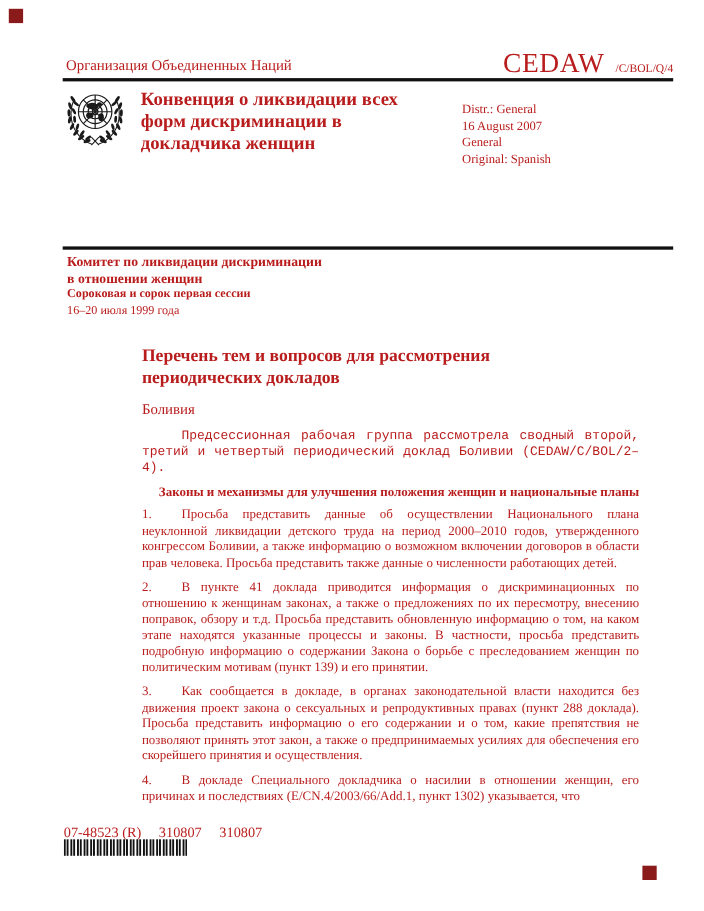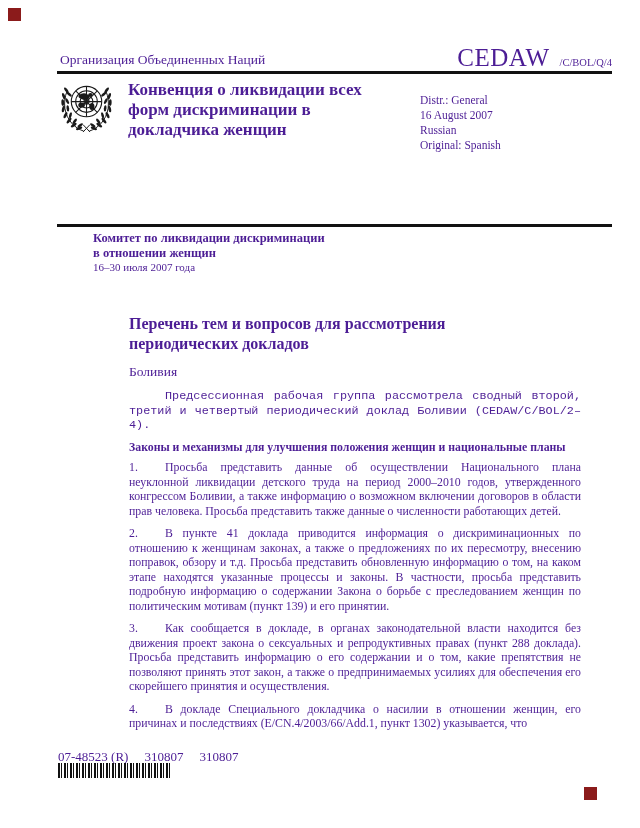--- a/index.html
+++ b/index.html
@@ -1,21 +1,21 @@
 <!DOCTYPE html>
 <html><head>
 <meta charset="utf-8">
 <style>
   html,body{margin:0;padding:0;background:#ffffff;}
   .page{
     position:relative;
     width:640px;height:828px;
     background:#ffffff;
     font-family:"Liberation Serif","DejaVu Serif",serif;
-    color:#4c1d95;
+    color:#b91c1c;
     overflow:hidden;
   }
   
   .marker{position:absolute;width:13px;height:13px;background:#8b1b1b;}
   .marker-tl{left:8px;top:8px;}
   .marker-br{left:584px;top:787px;}
 
   
   .org-name{position:absolute;left:60px;top:52px;font-size:13.5px;}
   .doc-symbol{position:absolute;right:28px;top:44px;white-space:nowrap;}
@@ -27,37 +27,37 @@
 
   .emblem{position:absolute;left:57px;top:79px;}
 
   .conv-title{
     position:absolute;left:128px;top:80px;width:275px;
     font-size:17px;font-weight:bold;line-height:20px;
   }
   .distr-block{position:absolute;left:420px;top:93px;font-size:11.5px;line-height:15px;}
 
   
-  .session-block{position:absolute;left:61px;top:231px;line-height:14.5px;margin-left:32px;}
+  .session-block{position:absolute;left:61px;top:231px;line-height:14.5px;}
   .sess-l1{font-size:12.5px;font-weight:bold;}
   .sess-l2{font-size:11px;font-weight:bold;}
   .sess-l3{font-size:11px;}
 
   
   .main{position:absolute;left:129px;top:314px;width:452px;}
   .main h1{
     margin:0 0 11px 0;font-size:16px;line-height:19.5px;
     font-weight:bold;width:345px;
   }
   .country{font-size:13.5px;font-weight:normal;margin:0 0 9px 0;}
   .body-text{font-size:11.8px;line-height:14.5px;text-align:justify;}
   .intro{margin:0 0 7px 0;text-indent:36px;font-family:Liberation Mono, monospace;}
   .section-heading{
     font-size:11.8px;line-height:14.5px;font-weight:bold;
-    text-align:left;margin:0 0 6px 0;
+    text-align:right;margin:0 0 6px 0;
   }
   .para{margin:0 0 8px 0;}
   .pnum{display:inline-block;width:36px;text-indent:0;}
 
   
   .footer-line{position:absolute;left:58px;top:749px;font-size:13px;white-space:nowrap;}
   .footer-line .gap{margin-right:16px;}
   .barcode{
     position:absolute;left:58px;top:763px;width:112px;height:15px;
     background:
@@ -131,30 +131,31 @@
         <ellipse rx="3.2" ry="1.3" transform="translate(36.4 47.2) rotate(-146)"></ellipse>
       </g>
     </svg>
   </div>
 
   <div class="conv-title">Конвенция о ликвидации всех форм дискриминации в докладчика женщин</div>
 
   <div class="distr-block">
     <div>Distr.: General</div>
     <div>16 August 2007</div>
-    <div>Russian</div>
+    <div>General</div>
     <div>Original: Spanish</div>
   </div>
 
   <div class="rule rule-2"></div>
 
   <div class="session-block">
     <div class="sess-l1">Комитет по ликвидации дискриминации</div>
     <div class="sess-l1">в отношении женщин</div>
-    <div class="sess-l3">16–30 июля 2007 года</div>
+    <div class="sess-l2">Сороковая и сорок первая сессии</div>
+    <div class="sess-l3">16–20 июля 1999 года</div>
   </div>
 
   <div class="main">
     <h1>Перечень тем и вопросов для рассмотрения периодических докладов</h1>
     <div class="country">Боливия</div>
     <p class="body-text intro">Предсессионная рабочая группа рассмотрела сводный второй, третий и четвертый периодический доклад Боливии (CEDAW/C/BOL/2–4).</p>
     <div class="section-heading">Законы и механизмы для улучшения положения женщин и национальные планы</div>
 
     <p class="body-text para">
       <span class="pnum">1.</span><span>Просьба представить данные об осуществлении Национального плана неуклонной ликвидации детского труда на период 2000–2010 годов, утвержденного конгрессом Боливии, а также информацию о возможном включении договоров в области прав человека. Просьба представить также данные о численности работающих детей.</span>

